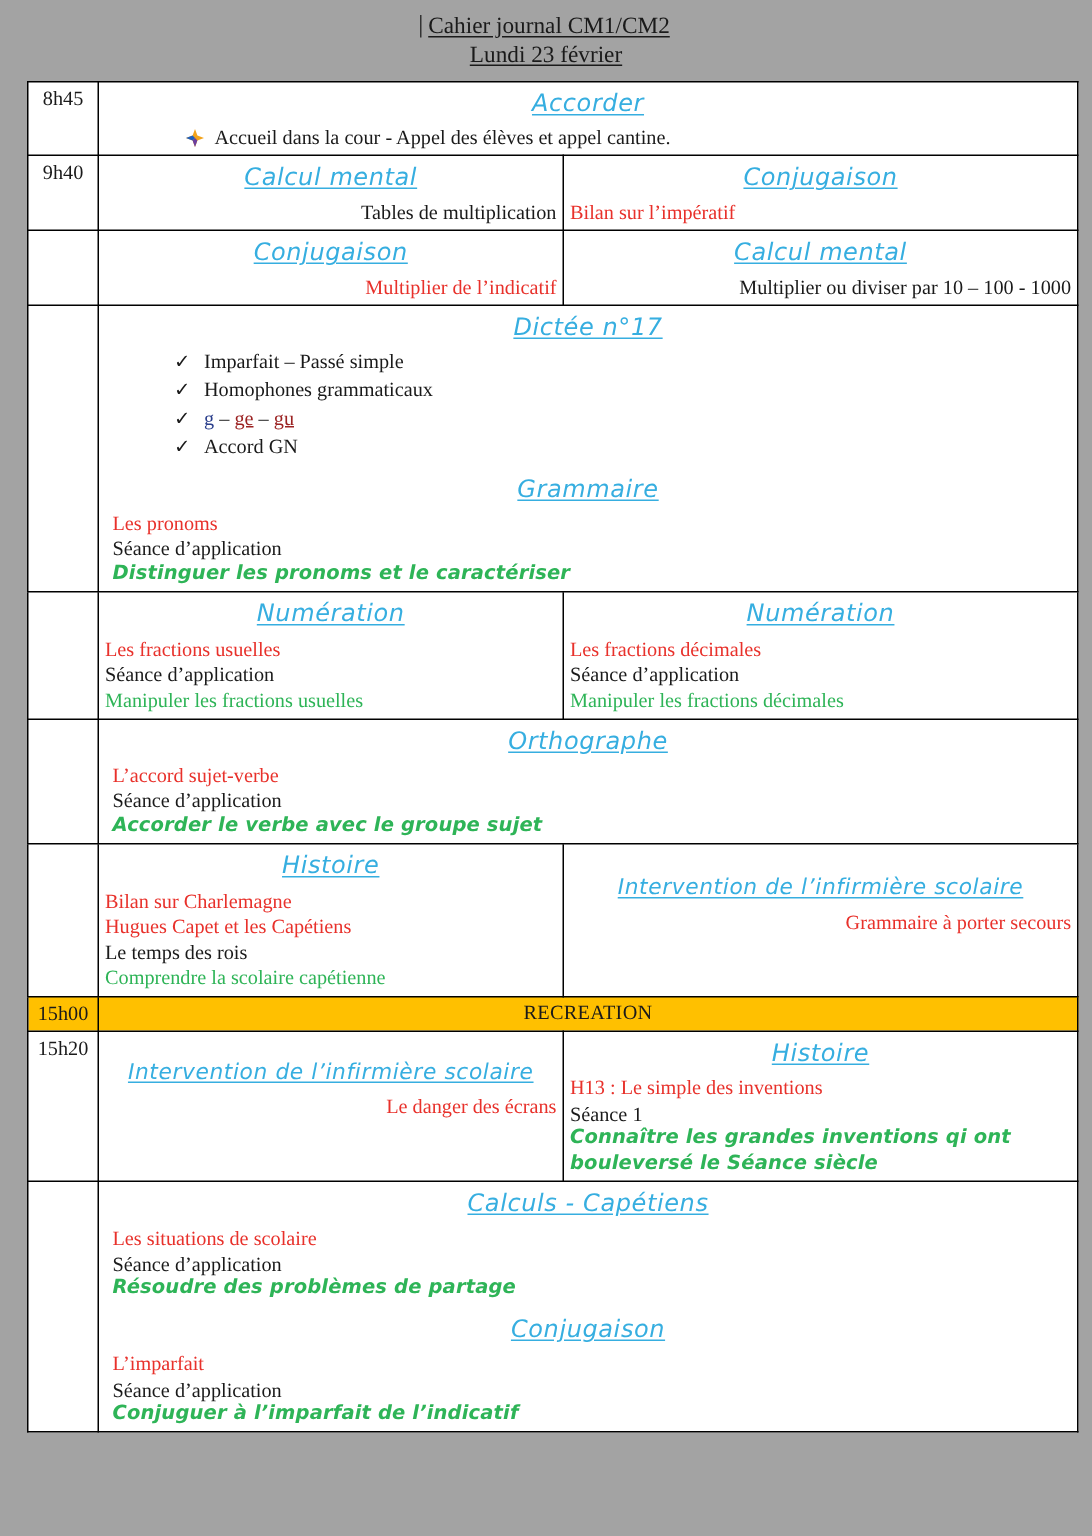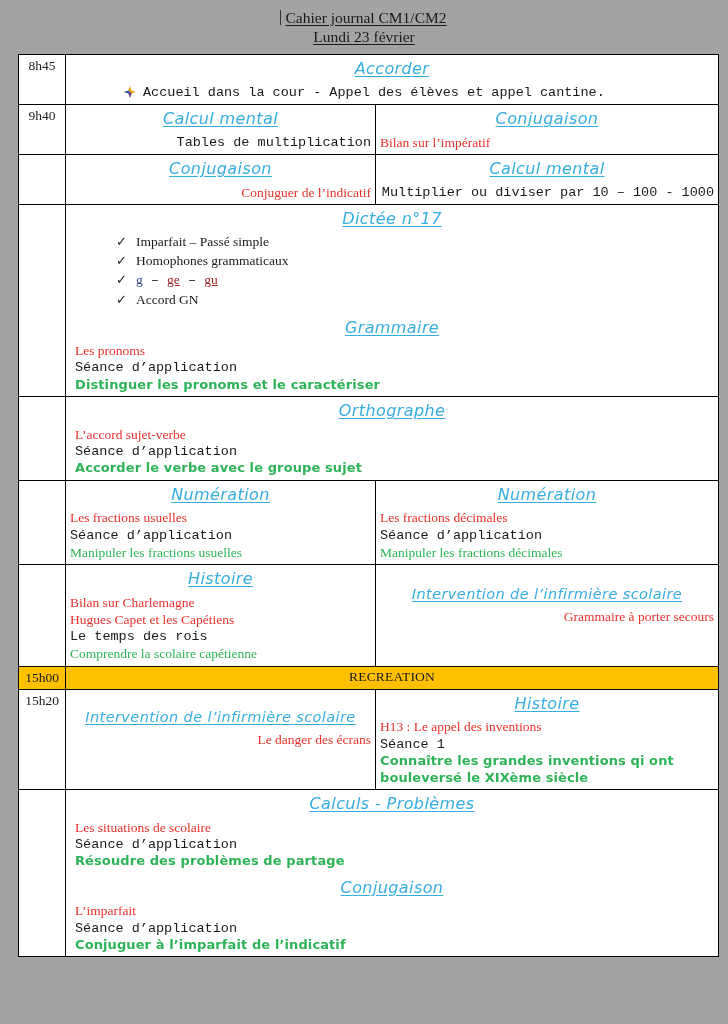--- a/index.html
+++ b/index.html
@@ -88,26 +88,27 @@
     font-size: 16px;
     letter-spacing: .4px;
     display: inline-block;
   }
   .hw-center { text-align: center; display: block; margin: 2px 0 4px 0; }
   .hw-small { font-size: 14.5px; }
 
   .red   { color: #E8312B; }
   .darkred { color: #9B2222; }
   .blue-ltr { color: #2b3f8c; }
-  .black { color: #1a1a1a; font-family: Liberation Mono, monospace; }
+  .black { color: #1a1a1a; }
 
   .green-hw {
     font-family: "DejaVu Sans", sans-serif;
     color: #2EB457;
     font-weight: bold;
+    font-style: italic;
     font-size: 13px;
     letter-spacing: .1px;
     display: block;
   }
   .green-serif {
     font-family: "Liberation Serif", "DejaVu Serif", serif;
     color: #2EB457;
     font-size: 13.5px;
     display: block;
   }
@@ -198,21 +199,21 @@
         <td>
           <span class="hw hw-center">Conjugaison</span>
           <span class="line red">Bilan sur l’impératif</span>
         </td>
       </tr>
 
       <tr>
         <td class="time blank"></td>
         <td>
           <span class="hw hw-center">Conjugaison</span>
-          <span class="line center red">Conjuguer de l’indicatif</span>
+          <span class="line center red">Multiplier de l’indicatif</span>
         </td>
         <td>
           <span class="hw hw-center">Calcul mental</span>
           <span class="line center black">Multiplier ou diviser par 10 – 100 - 1000</span>
         </td>
       </tr>
 
       <tr>
         <td class="time blank"></td>
         <td colspan="2">
@@ -226,44 +227,44 @@
           <span class="hw hw-center" style="margin-top:9px;">Grammaire</span>
           <span class="line red cell-pad">Les pronoms</span>
           <span class="line black cell-pad">Séance d’application</span>
           <span class="green-hw cell-pad">Distinguer les pronoms et le caractériser</span>
         </td>
       </tr>
 
 
       <tr>
         <td class="time blank"></td>
+        <td>
+          <span class="hw hw-center">Numération</span>
+          <span class="line red">Les fractions usuelles</span>
+          <span class="line black">Séance d’application</span>
+          <span class="green-serif">Manipuler les fractions usuelles</span>
+        </td>
+        <td>
+          <span class="hw hw-center">Numération</span>
+          <span class="line red">Les fractions décimales</span>
+          <span class="line black">Séance d’application</span>
+          <span class="green-serif">Manipuler les fractions décimales</span>
+        </td>
+      </tr>
+
+      <tr>
+        <td class="time blank"></td>
         <td colspan="2">
           <span class="hw hw-center">Orthographe</span>
           <span class="line red cell-pad">L’accord sujet-verbe</span>
           <span class="line black cell-pad">Séance d’application</span>
           <span class="green-hw cell-pad">Accorder le verbe avec le groupe sujet</span>
         </td>
       </tr>
 
-      <tr>
-        <td class="time blank"></td>
-        <td>
-          <span class="hw hw-center">Numération</span>
-          <span class="line red">Les fractions usuelles</span>
-          <span class="line black">Séance d’application</span>
-          <span class="green-serif">Manipuler les fractions usuelles</span>
-        </td>
-        <td>
-          <span class="hw hw-center">Numération</span>
-          <span class="line red">Les fractions décimales</span>
-          <span class="line black">Séance d’application</span>
-          <span class="green-serif">Manipuler les fractions décimales</span>
-        </td>
-      </tr>
-
 
 
       <tr>
         <td class="time blank"></td>
         <td>
           <span class="hw hw-center">Histoire</span>
           <span class="line red">Bilan sur Charlemagne</span>
           <span class="line red">Hugues Capet et les Capétiens</span>
           <span class="line black">Le temps des rois</span>
           <span class="green-serif">Comprendre la scolaire capétienne</span>
@@ -280,31 +281,31 @@
       </tr>
 
       <tr>
         <td class="time">15h20</td>
         <td>
           <span class="hw hw-center hw-small" style="margin-top:16px;">Intervention de l’infirmière scolaire</span>
           <span class="line center red">Le danger des écrans</span>
         </td>
         <td>
           <span class="hw hw-center">Histoire</span>
-          <span class="line red">H13 : Le appel des inventions</span>
+          <span class="line red">H13 : Le simple des inventions</span>
           <span class="line black">Séance 1</span>
           <span class="green-hw">Connaître les grandes inventions qi ont</span>
-          <span class="green-hw">bouleversé le XIXème siècle</span>
+          <span class="green-hw">bouleversé le Séance siècle</span>
         </td>
       </tr>
 
       <tr>
         <td class="time blank"></td>
         <td colspan="2">
-          <span class="hw hw-center">Calculs - Problèmes</span>
+          <span class="hw hw-center">Calculs - Capétiens</span>
           <span class="line red cell-pad">Les situations de scolaire</span>
           <span class="line black cell-pad">Séance d’application</span>
           <span class="green-hw cell-pad">Résoudre des problèmes de partage</span>
           <span class="hw hw-center" style="margin-top:8px;">Conjugaison</span>
           <span class="line red cell-pad">L’imparfait</span>
           <span class="line black cell-pad">Séance d’application</span>
           <span class="green-hw cell-pad">Conjuguer à l’imparfait de l’indicatif</span>
         </td>
       </tr>
 

